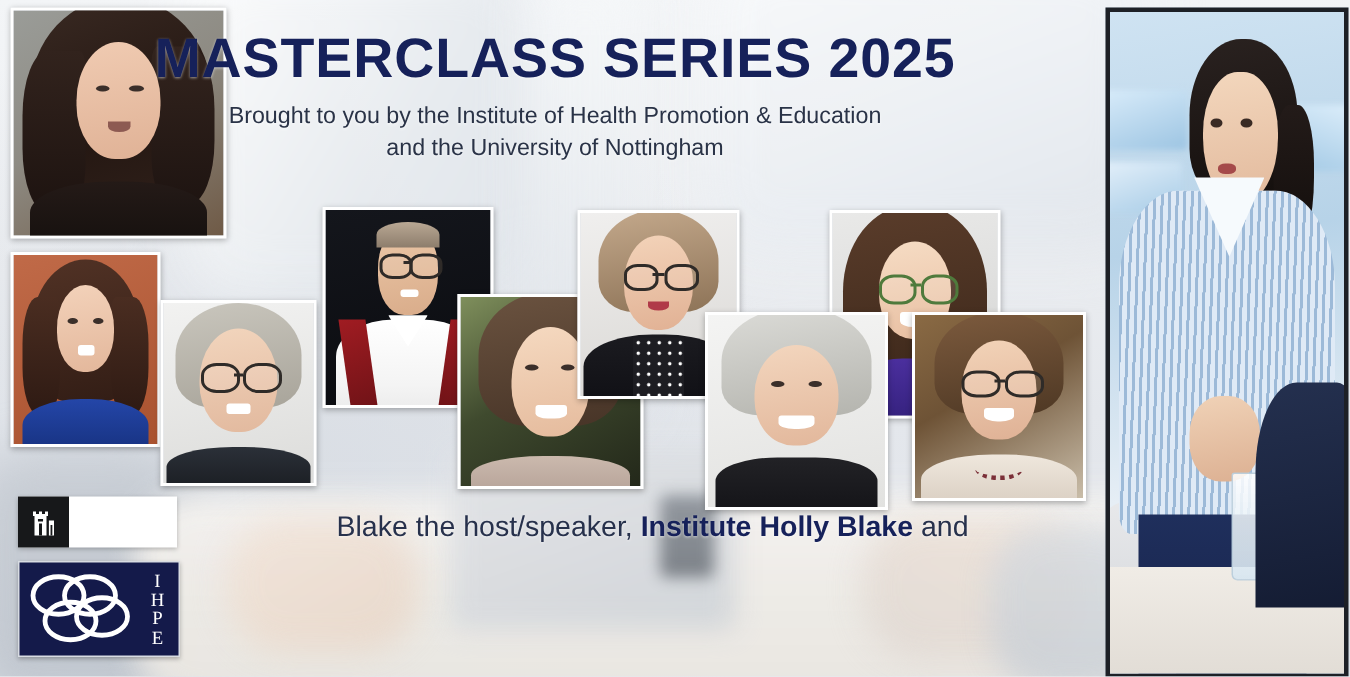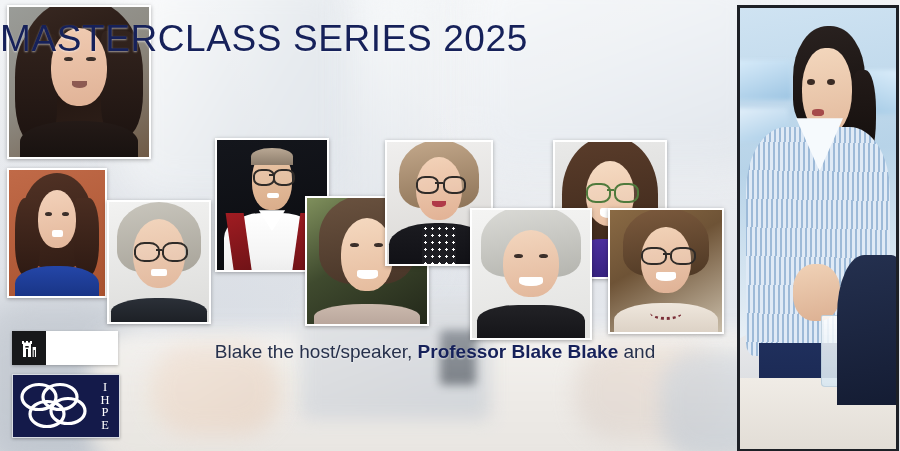--- a/index.html
+++ b/index.html
@@ -267,22 +267,22 @@
   #panel-right .glassw{position:absolute;left:52%;bottom:14%;width:14%;height:16%;
     background:linear-gradient(180deg,rgba(255,255,255,.85),rgba(214,230,240,.9));
     border:1px solid rgba(180,200,215,.8);border-radius:2px 2px 4px 4px;}
   #panel-right .seated{position:absolute;right:-6%;bottom:10%;width:44%;height:34%;
     background:linear-gradient(170deg,#24304f,#141c33);border-radius:40% 20% 0 0;}
   #panel-right .seated2{position:absolute;left:-12%;bottom:0%;width:40%;height:26%;
     background:linear-gradient(180deg,#e8e9eb,#cfd2d7);border-radius:50% 40% 0 0;}
 
   
   .title{
-    position:absolute;left:0;right:160px;top:18px;
-    font-size:37px;font-weight:normal;letter-spacing:.6px;
+    position:absolute;left:0;right:160px;top:18px;text-align:center;
+    font-size:37px;font-weight:bold;letter-spacing:.6px;
     color:#16215a;
     text-shadow:0 1px 2px rgba(255,255,255,.55);
     white-space:nowrap;
   }
   .subtitle{
     position:absolute;left:150px;width:440px;top:68px;text-align:center;
     font-size:15.5px;line-height:1.35;color:#2a3347;
     text-shadow:0 1px 2px rgba(255,255,255,.6);
   }
   .footline{
@@ -476,23 +476,24 @@
     <div class="pres-collar"></div>
     <div class="pres-skirt"></div>
     <div class="pres-hand"></div>
     <div class="table"></div>
     <div class="glassw"></div>
     <div class="seated"></div>
   </div>
 
   <div class="title">MASTERCLASS SERIES 2025</div>
 
+  <div class="subtitle">Brought to you by the Institute of Health Promotion &amp; Education and the University of Nottingham</div>
 
   <div class="footline">
-    <span>Blake the host/speaker, </span><b>Professor Blake Blake</b><span> and</span><br>
+    <span>Blake the host/speaker, </span><b>Institute Holly Blake</b><span> and</span><br>
   </div>
 
   <div class="logo-uon">
     <div class="crest">
       <svg width="17" height="21" viewBox="0 0 17 21" aria-hidden="true">
         <path d="M1 6 L1 3 L3 3 L3 4.6 L5 4.6 L5 3 L7 3 L7 4.6 L9 4.6 L9 3 L11 3 L11 6 Z" fill="#ffffff"></path>
         <path d="M2 6 L10 6 L10 19 L2 19 Z" fill="#ffffff"></path>
         <path d="M5 11 L7 11 L7 19 L5 19 Z" fill="#17181a"></path>
         <path d="M4.3 8 L7.7 8 L7.7 9.6 L4.3 9.6 Z" fill="#17181a"></path>
         <path d="M11.6 9 L15 9 L15 19 L11.6 19 Z" fill="#ffffff"></path>

